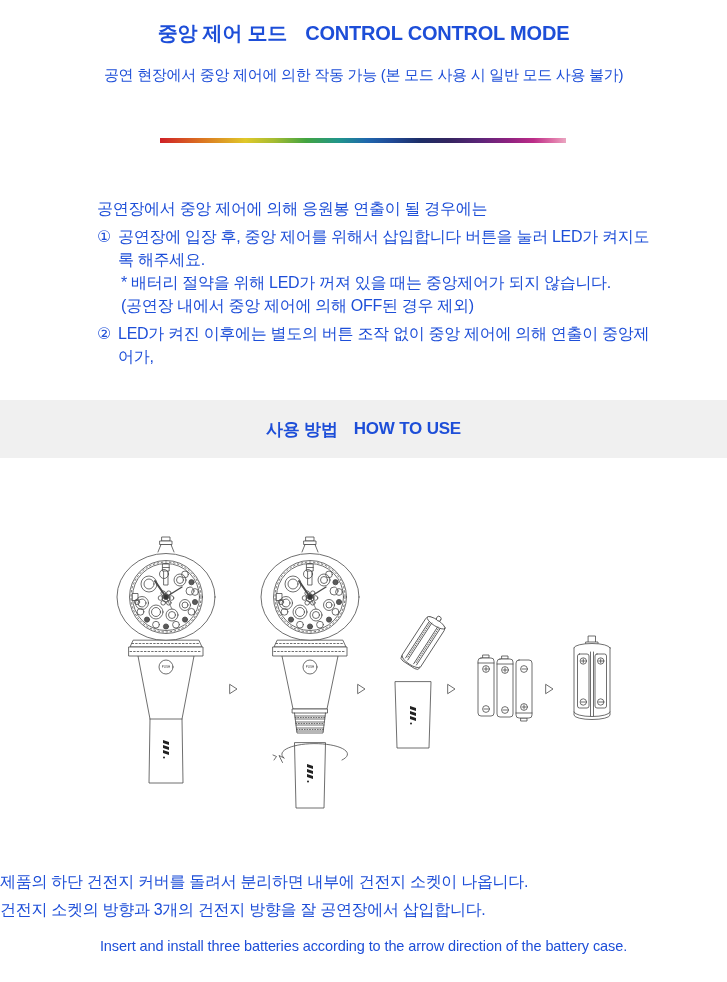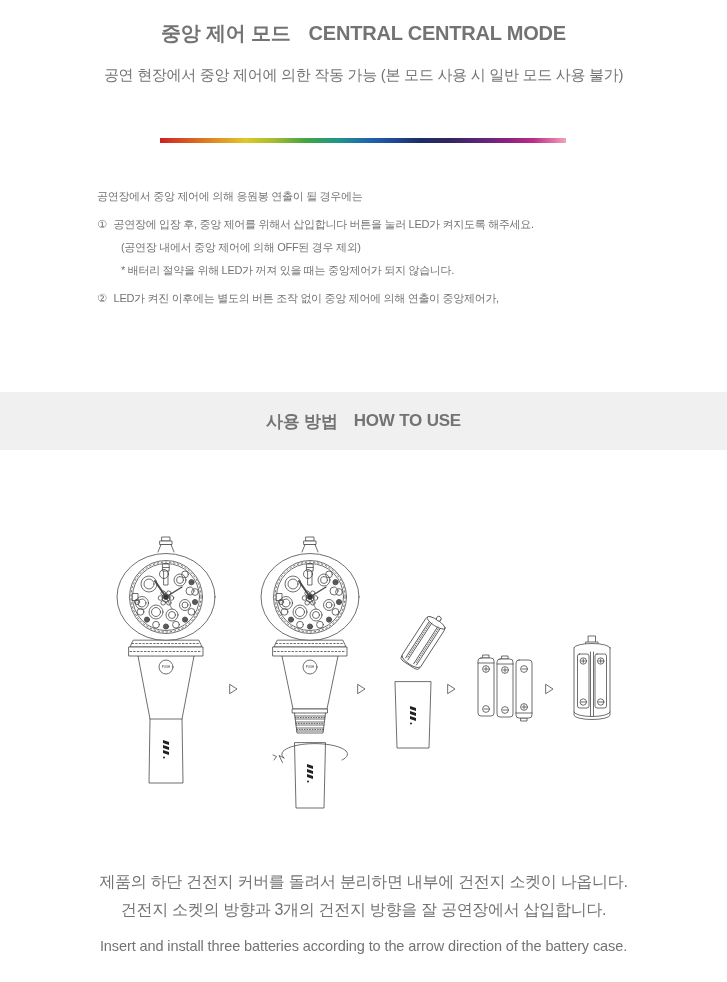--- a/index.html
+++ b/index.html
@@ -1,80 +1,80 @@
 <!DOCTYPE html>
 <html style="--line: #4a4a4a;"><head>
 <meta charset="utf-8">
 <style>
   html,body{margin:0;padding:0;background:#fff;}
   .page{
     position:relative;width:727px;height:982px;background:#fff;overflow:hidden;
-    font-family:"Liberation Sans","DejaVu Sans",sans-serif;color:#737373;
+    font-family:"Liberation Sans","DejaVu Sans",sans-serif;color:#1d4ed8;
   }
   
   .title{
     position:absolute;top:20px;left:0;width:100%;
     display:flex;justify-content:center;align-items:baseline;gap:18px;
     font-size:20px;font-weight:bold;letter-spacing:-0.2px;
   }
   .subtitle{
     position:absolute;top:66px;left:0;width:100%;text-align:center;
     font-size:15px;letter-spacing:-0.3px;
   }
   .rainbow{
     position:absolute;left:160px;top:138px;width:406px;height:5px;
   }
   
   .instructions{
-    position:absolute;left:97px;top:185px;width:560px;
-    font-size:11px;line-height:23px;letter-spacing:-0.3px;
+    position:absolute;left:97px;top:197px;width:560px;
+    font-size:16px;line-height:23px;letter-spacing:-0.3px;
   }
   .instructions .step{display:flex;gap:7px;margin-top:5px;}
   .instructions .num{flex:none;}
   .instructions .note{padding-left:24px;}
   
   .banner{
-    position:absolute;left:0;top:392px;width:100%;height:58px;
+    position:absolute;left:0;top:400px;width:100%;height:58px;
     display:flex;justify-content:center;align-items:center;gap:16px;
     font-size:17px;font-weight:bold;letter-spacing:-0.2px;
   }
   
   .diagram{position:absolute;left:0;top:530px;width:727px;height:330px;}
   .diagram svg{display:block;}
   
   .footer-ko{
-    position:absolute;left:0;top:868px;width:100%;text-align:center;
+    position:absolute;left:0;top:868px;width:100%;text-align:left;
     font-size:16px;line-height:28px;letter-spacing:-0.3px;
   }
   .footer-en{
     position:absolute;left:0;top:933px;width:100%;text-align:center;
     font-size:14.5px;line-height:26px;letter-spacing:-0.1px;
   }
 </style>
 </head>
 <body>
 
 <div class="page">
 
   <div class="title">
     <span>중앙 제어 모드</span>
-    <span>CENTRAL CENTRAL MODE</span>
+    <span>CONTROL CONTROL MODE</span>
   </div>
   <div class="subtitle">공연 현장에서 중앙 제어에 의한 작동 가능 (본 모드 사용 시 일반 모드 사용 불가)</div>
 
   <div class="rainbow" id="rainbow-bar" style="background: linear-gradient(to right, rgb(207, 32, 39) 0%, rgb(219, 114, 33) 10%, rgb(224, 200, 41) 21%, rgb(166, 188, 50) 28%, rgb(66, 164, 65) 36%, rgb(32, 149, 139) 44%, rgb(31, 103, 173) 51%, rgb(32, 74, 151) 57%, rgb(29, 46, 103) 64%, rgb(51, 37, 95) 71%, rgb(93, 37, 121) 79%, rgb(143, 34, 128) 86%, rgb(188, 45, 136) 92%, rgb(223, 116, 168) 97%, rgb(234, 166, 193) 100%);"></div>
 
   <div class="instructions">
     <div class="intro">공연장에서 중앙 제어에 의해 응원봉 연출이 될 경우에는</div>
     <div class="step">
       <span class="num">①</span>
       <span>공연장에 입장 후, 중앙 제어를 위해서 삽입합니다 버튼을 눌러 LED가 켜지도록 해주세요.</span>
     </div>
+    <div class="note">* 배터리 절약을 위해 LED가 꺼져 있을 때는 중앙제어가 되지 않습니다.</div>
     <div class="note">(공연장 내에서 중앙 제어에 의해 OFF된 경우 제외)</div>
-    <div class="note">* 배터리 절약을 위해 LED가 꺼져 있을 때는 중앙제어가 되지 않습니다.</div>
     <div class="step">
       <span class="num">②</span>
       <span>LED가 켜진 이후에는 별도의 버튼 조작 없이 중앙 제어에 의해 연출이 중앙제어가,</span>
     </div>
   </div>
 
   <div class="banner" id="section-banner" style="background: rgb(240, 240, 240);">
     <span>사용 방법</span>
     <span>HOW TO USE</span>
   </div>

